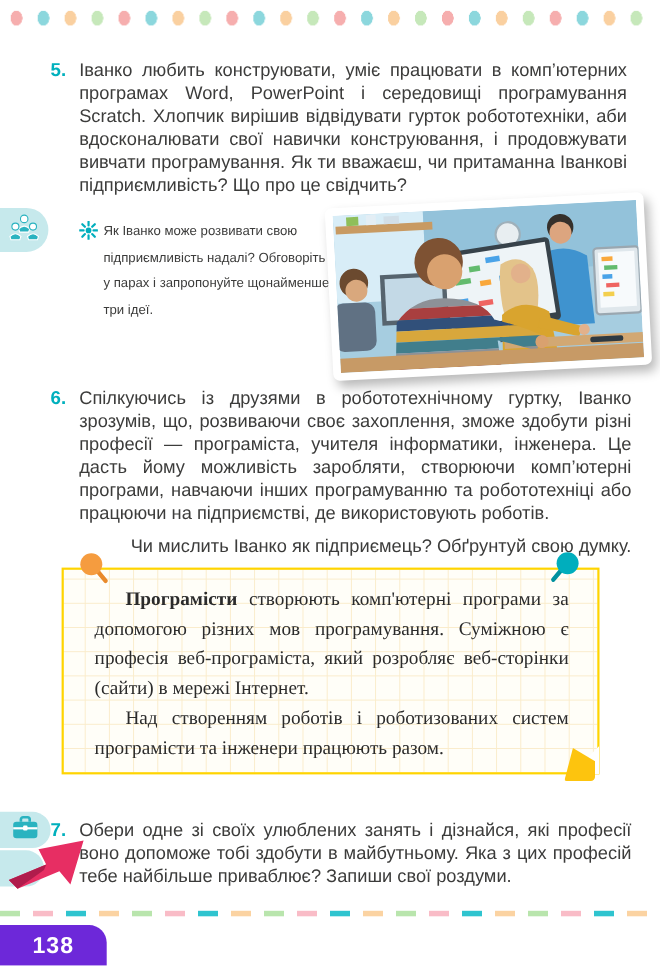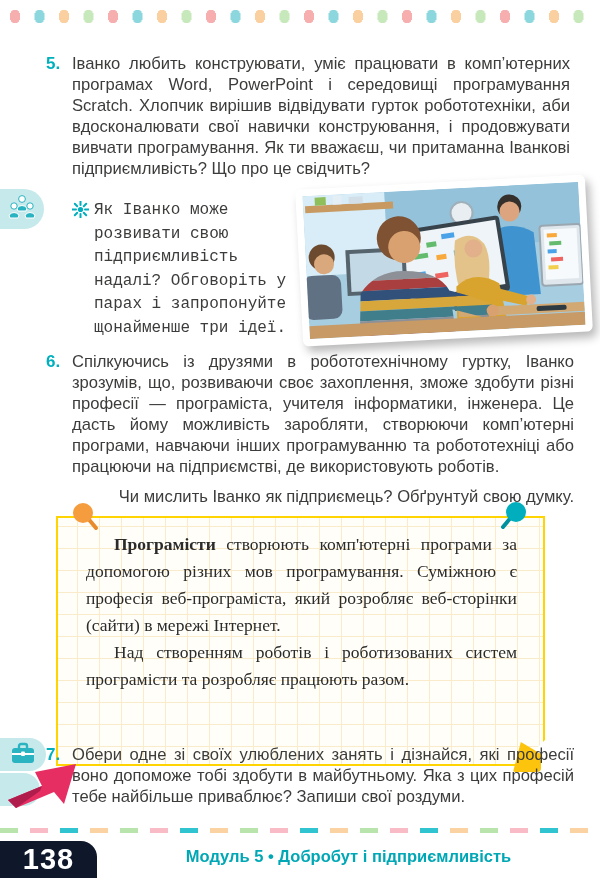--- a/index.html
+++ b/index.html
@@ -36,31 +36,31 @@
     position:absolute;left:0;background:#c6e9ec;border-radius:0 20px 20px 0;
     display:flex;align-items:center;justify-content:center;
   }
   .tab-people{top:189px;width:44px;height:40px;}
   .tab-brief{top:738px;width:46px;height:33px;}
   .tab-arrow{top:773px;width:40px;height:33px;}
   .pink-arrow{position:absolute;left:4px;top:750px;width:76px;height:60px;z-index:3;}
   
   .side-note{position:absolute;top:199px;left:72px;width:228px;display:flex;}
   .sun{flex:0 0 22px;padding-top:2px;}
-  .side-note-text{font-size:16px;line-height:23.5px;font-family:Liberation Mono, monospace;}
+  .side-note-text{font-size:12px;line-height:23.5px;}
   
   .photo{
     position:absolute;top:182px;left:299px;width:290px;height:157px;
     background:#ffffff;padding:7px;box-sizing:border-box;border-radius:6px;
     transform:rotate(-3deg);box-shadow:4px 6px 10px rgba(0,0,0,.28);
   }
   .photo svg{display:block;width:100%;height:100%;}
   
   .info-box{
-    position:absolute;top:516px;left:56px;width:489px;height:250px;box-sizing:border-box;
+    position:absolute;top:516px;left:56px;width:489px;height:188px;box-sizing:border-box;
     border:2px solid #ffd400;background-color:#fffef8;
     background-image:
       linear-gradient(#faeccb 1px,transparent 1px),
       linear-gradient(90deg,#faeccb 1px,transparent 1px);
     background-size:22px 22px;background-position:-3px 8px;
     padding:13px 26px 0 28px;
   }
   .info-box p{
     margin:0;font-family:"Liberation Serif",serif;font-size:17.5px;line-height:27px;
     color:#2b2b2b;text-align:justify;text-indent:28px;
@@ -80,22 +80,22 @@
   
   .dashes{
     position:absolute;top:828px;left:0;right:0;height:5px;
     background:repeating-linear-gradient(90deg,
       #b9e5ad 0 18px,transparent 18px 30px,
       #f9bcc7 30px 48px,transparent 48px 60px,
       #2fc4cf 60px 78px,transparent 78px 90px,
       #fbd3a2 90px 108px,transparent 108px 120px);
   }
   .page-num{
-    position:absolute;left:0;top:841px;width:97px;height:37px;background:#0f172a;
-    border-radius:0 16px 0 0;color:#ffffff;font-weight:bold;font-size:29px;
+    position:absolute;left:0;top:841px;width:97px;height:37px;background:#6d28d9;
+    border-radius:0 16px 0 0;color:#ffffff;font-weight:bold;font-size:21px;
     display:flex;align-items:center;justify-content:center;letter-spacing:1px;
   }
   .module-label{
     position:absolute;top:847px;left:97px;right:0;text-align:center;
     color:#00a7b5;font-weight:bold;font-size:16.5px;
   }
 </style>
 </head>
 <body>
 
@@ -236,21 +236,21 @@
         <circle cx="13" cy="11" r="10" fill="#f59c3f"></circle>
       </svg>
     </span>
     <span class="pin pin-right">
       <svg width="30" height="32" viewBox="0 0 30 32">
         <line x1="14" y1="14" x2="4" y2="26" stroke="#00919e" stroke-width="4" stroke-linecap="round"></line>
         <circle cx="17" cy="11" r="10" fill="#00aebd"></circle>
       </svg>
     </span>
     <p><b>Програмісти</b><span> створюють комп'ютерні програми за допомогою різних мов програмування. Суміжною є професія веб-програміста, який розробляє веб-сторінки (сайти) в мережі Інтернет.</span></p>
-    <p>Над створенням роботів і роботизованих систем програмісти та розробляє працюють разом.</p>
+    <p>Над створенням роботів і роботизованих систем програмісти та інженери працюють разом.</p>
     <span class="fold-cut"></span>
     <span class="fold-flap"></span>
   </div>
 
   <div class="side-tab tab-brief">
     <span>
       <svg width="26" height="22" viewBox="0 0 26 22">
         <rect x="2" y="6" width="22" height="15" rx="3" fill="#2ab3c0"></rect>
         <path d="M9,6 V4 a2,2 0 0 1 2,-2 h4 a2,2 0 0 1 2,2 V6" fill="none" stroke="#2ab3c0" stroke-width="2.4"></path>
         <rect x="2" y="11" width="22" height="2" fill="#ffffff"></rect>
@@ -266,15 +266,14 @@
     </svg>
   </span>
 
   <div class="task task7">
     <div class="task-number">7.</div>
     <div class="task-text">Обери одне зі своїх улюблених занять і дізнайся, які професії воно допоможе тобі здобути в майбутньому. Яка з цих професій тебе найбільше приваблює? Запиши свої роздуми.</div>
   </div>
 
   <div class="dashes"></div>
   <div class="page-num">138</div>
-  <div class="module-label">Модуль 5 • Добробут і підприємливість</div>
 
 </div>
 
 </body></html>

